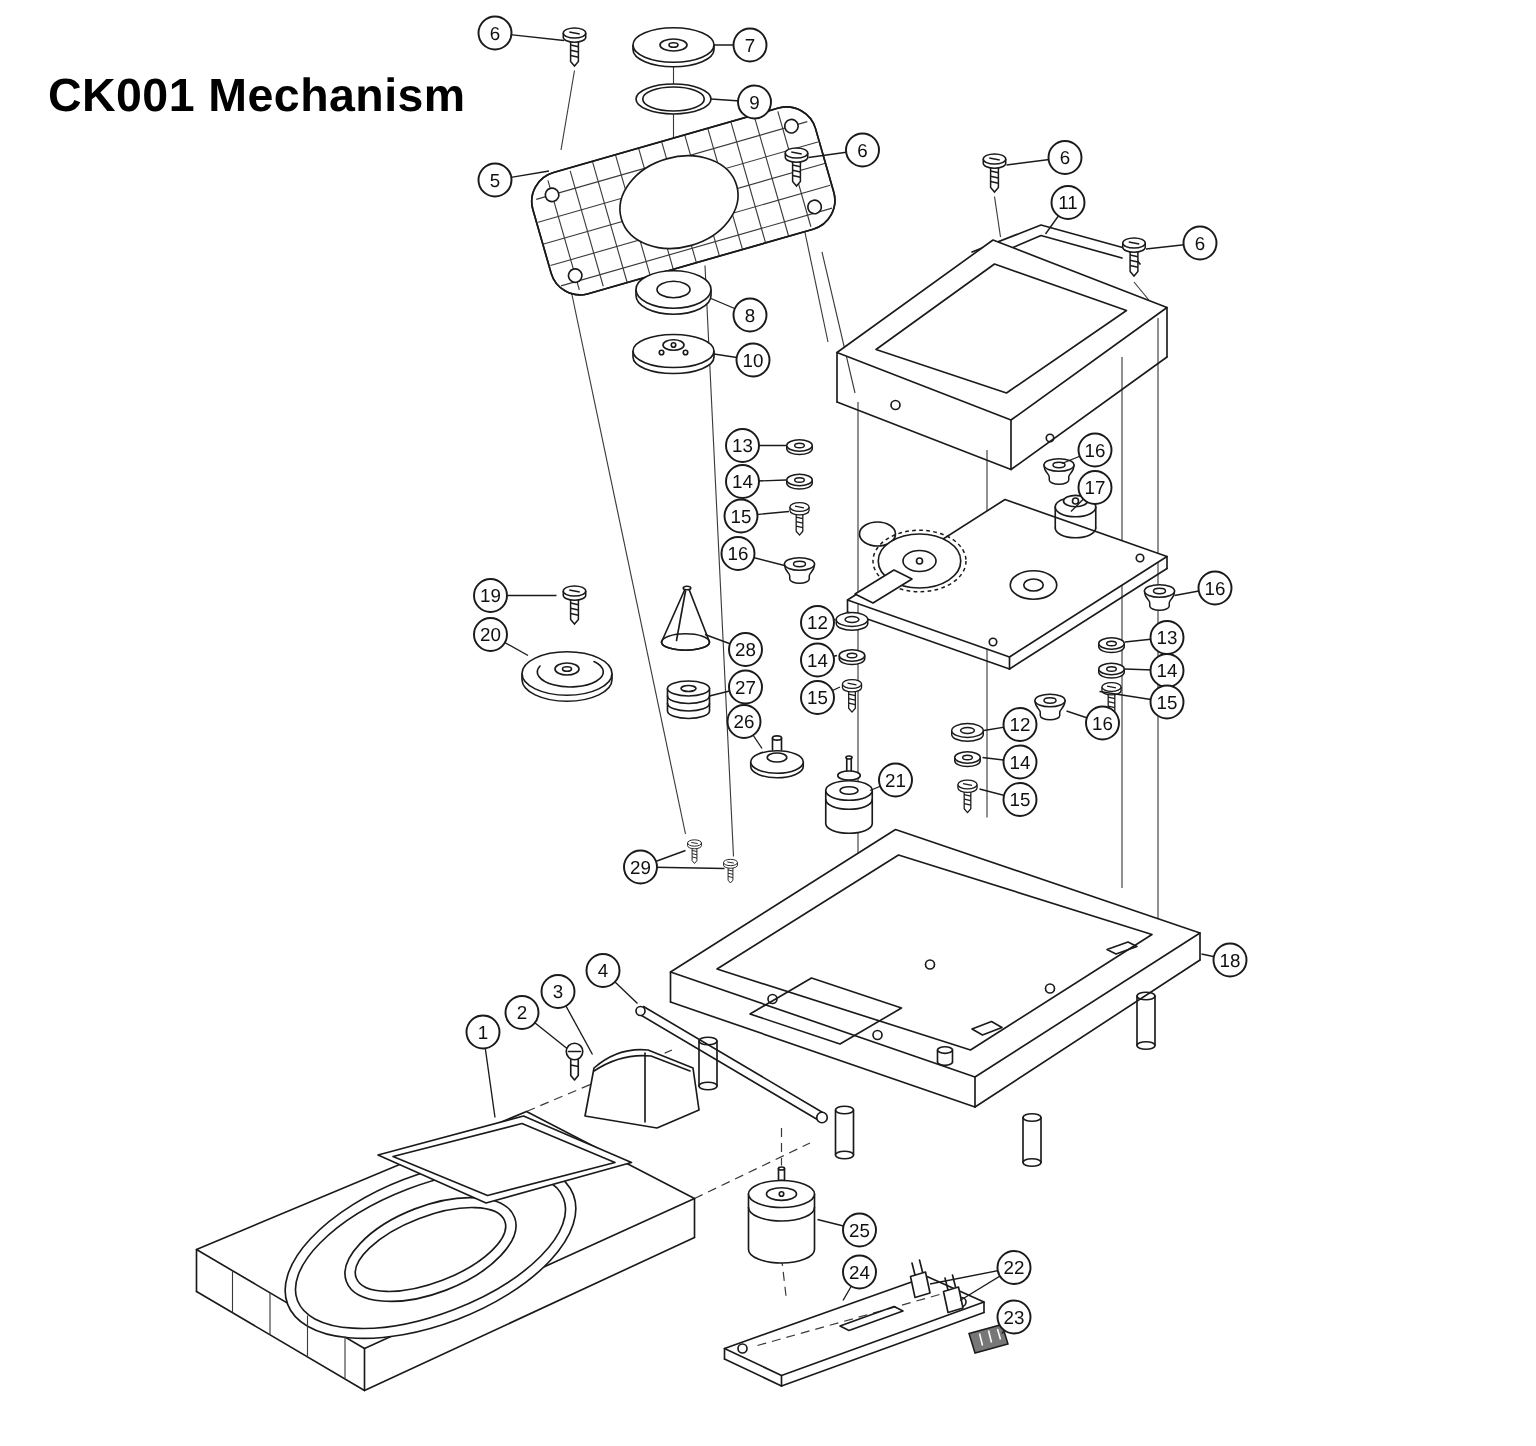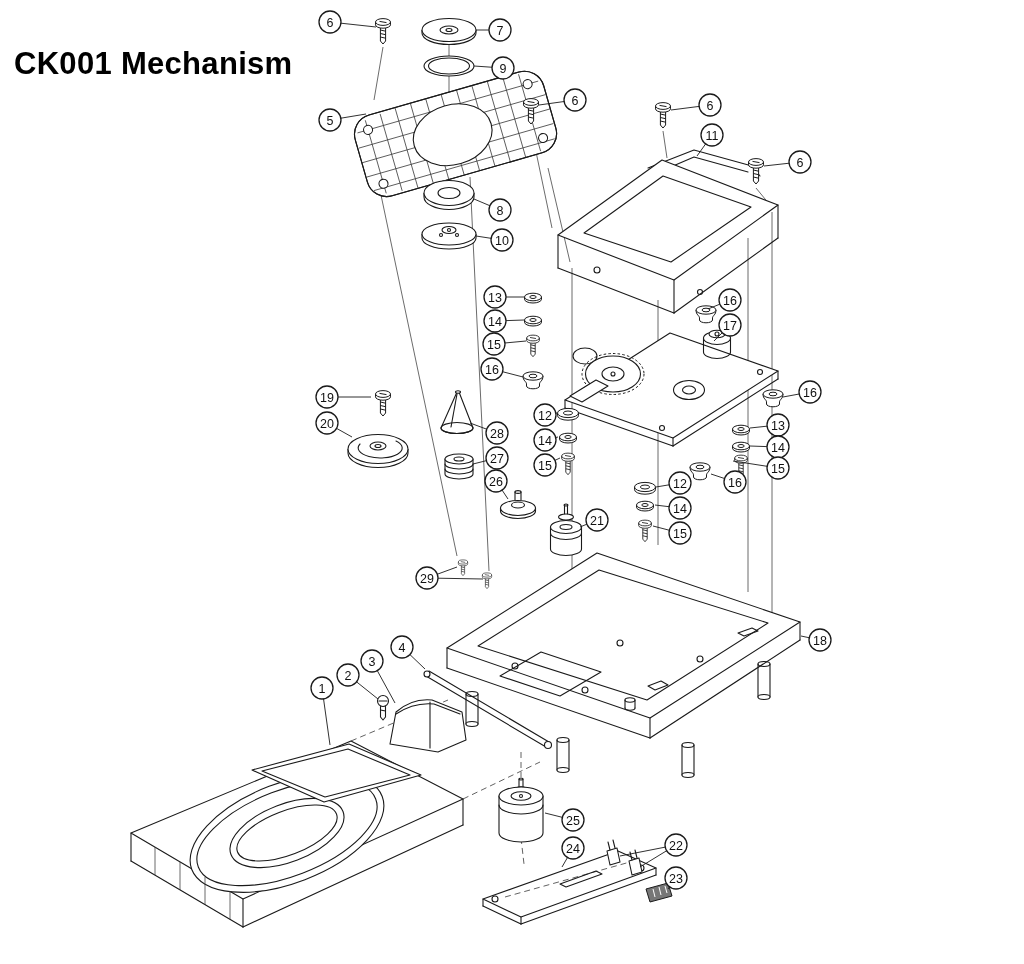--- a/index.html
+++ b/index.html
@@ -1,18 +1,18 @@
 <!DOCTYPE html>
 <html><head>
 <meta charset="utf-8">
 <style>
   html,body{margin:0;padding:0;background:#fff;}
   .stage{position:relative;width:1024px;height:964px;background:#fff;overflow:hidden;
          font-family:"Liberation Sans",sans-serif;}
-  .title{position:absolute;left:14px;top:46px;margin:0;font-size:31px;font-weight:bold;
+  .title{position:absolute;left:32px;top:46px;margin:0;font-size:31px;font-weight:bold;
          color:#000;letter-spacing:.3px;font-family:"Liberation Sans",sans-serif;}
   svg.diagram{position:absolute;left:0;top:0;}
   .ln{stroke:#1a1a1a;stroke-width:1.1;fill:none;stroke-linecap:round;stroke-linejoin:round;}
   .fw{stroke:#1a1a1a;stroke-width:1.1;fill:#fff;stroke-linejoin:round;}
   .thin{stroke:#3a3a3a;stroke-width:.75;fill:none;}
   .dash{stroke:#3a3a3a;stroke-width:.8;fill:none;stroke-dasharray:6 4;}
   .teeth{stroke:#1a1a1a;stroke-width:1;fill:none;stroke-dasharray:2.5 2.2;}
   .leader{stroke:#1a1a1a;stroke-width:.9;fill:none;}
   .callout-circle{fill:#fff;stroke:#1a1a1a;stroke-width:1.3;}
   .callout-num{font-family:"Liberation Sans",sans-serif;font-size:12.5px;fill:#111;

